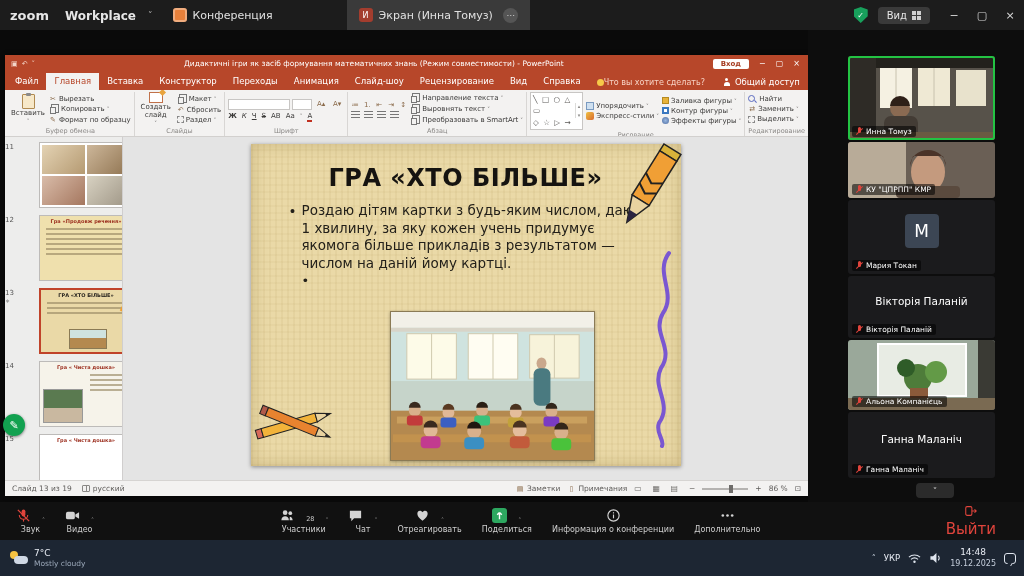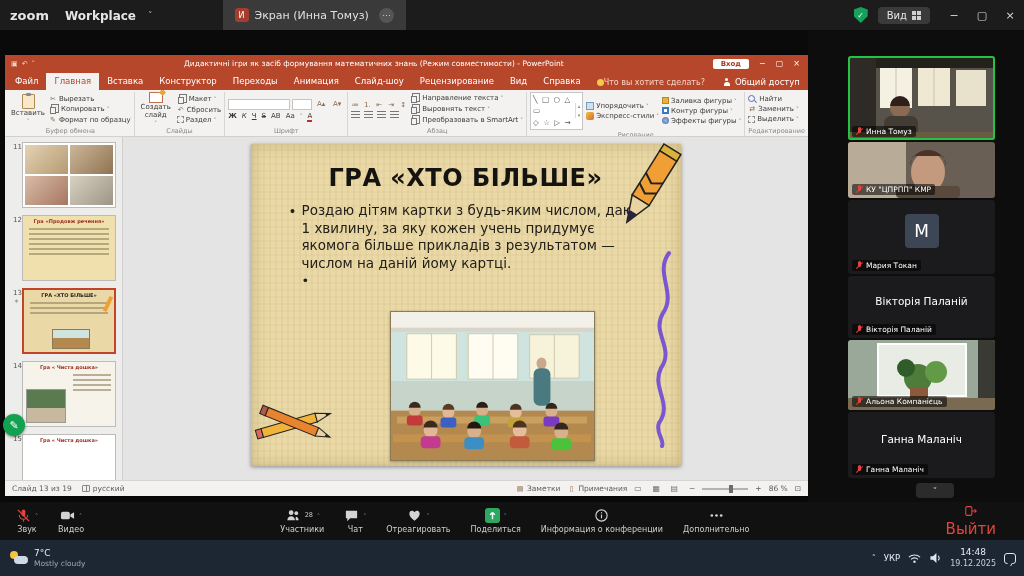--- a/index.html
+++ b/index.html
@@ -73,21 +73,21 @@
 .fx-sq{width:7px;height:7px;background:radial-gradient(circle,#9ab8e0,#4a6aa0);border-radius:50%;flex:none}
 .mag8{position:relative;width:9px;height:8px;flex:none}
 .mag8::before{content:"";position:absolute;left:0;top:0;width:5px;height:5px;border:1px solid #5a6ac0;border-radius:50%}
 .mag8::after{content:"";position:absolute;left:5.5px;top:5.5px;width:3px;height:1px;background:#5a6ac0;transform:rotate(45deg)}
 .sel-sq{width:7px;height:7px;border:1px dashed #888;flex:none}
 
 
 .pbody{flex:1;display:flex;min-height:0;background:#e8e8e8}
 .thumbs{width:118px;background:#ededec;border-right:1px solid #d0cece;padding:5px 3px 0 0;overflow:hidden;position:relative;flex:none}
 .thumb{display:flex;margin-bottom:7px}
-.tnum{width:17px;font-size:7px;color:#555;text-align:right;padding:1px 3px 0 8px;flex:none}
+.tnum{width:34px;font-size:7px;color:#555;padding:1px 3px 0 0;flex:none}
 .tnum .star{display:block;color:#8a8a8a;font-size:6px}
 .tbox{width:94px;height:66px;background:#fff;border:1px solid #bdbbb9;position:relative;overflow:hidden;flex:none}
 .thumb.sel .tbox{border:2px solid #c0432a}
 .ph-grid{position:absolute;inset:2px;display:grid;grid-template-columns:1fr 1fr;grid-template-rows:1fr 1fr;gap:2px}
 .ph-grid i{display:block}
 .ph-grid i:nth-child(1){background:linear-gradient(135deg,#e4d3b4,#b59a72)}
 .ph-grid i:nth-child(2){background:linear-gradient(135deg,#cdb79a,#8f7350)}
 .ph-grid i:nth-child(3){background:linear-gradient(135deg,#d9bca9,#a5775f)}
 .ph-grid i:nth-child(4){background:linear-gradient(135deg,#d8d2c2,#9d9484)}
 .tttl{font-size:5px;font-weight:700;text-align:center;margin-top:3px;color:#9c2f1f;line-height:1.1}
@@ -141,21 +141,21 @@
 .mic-off::after{content:"";position:absolute;left:0;top:4px;width:9px;height:1px;background:#e0443c;transform:rotate(-45deg)}
 .center-name{position:absolute;inset:0 0 12px 0;display:flex;align-items:center;justify-content:center;color:#fff;font-size:10.5px}
 .avatar-sq{position:absolute;left:50%;top:42%;transform:translate(-50%,-50%);width:34px;height:34px;background:#3c4654;border-radius:4px;display:flex;align-items:center;justify-content:center;font-size:17px;color:#fff}
 .panel-pill{width:38px;height:15px;background:#2b2b2b;border-radius:4px;color:#ccc;display:flex;align-items:center;justify-content:center;font-size:9px;align-self:center;margin-top:3px}
 
 
 .ztoolbar{position:absolute;left:0;right:0;top:502px;height:38px;background:#111;display:flex;align-items:center;justify-content:space-between;color:#d8d8d8;z-index:40;padding:0 6px}
 .tbl,.tbc{display:flex;align-items:center;height:100%}
 .tbr{display:flex;align-items:center;height:100%;padding-right:12px}
 .tbitem{display:flex;flex-direction:column;align-items:center;justify-content:center;gap:2px;font-size:8px;padding:0 10px;height:100%;white-space:nowrap}
-.irow{display:flex;align-items:center;gap:4px}
+.irow{display:flex;align-items:flex-end;gap:11px}
 .caret{font-size:6px;color:#9a9a9a;margin-top:-1px}
 .badge{font-size:6.5px;color:#cfcfcf;margin-top:-2px}
 .leave-lbl{color:#e0443c;font-size:15px}
 .tbitem .lbl{color:#cfcfcf}
 
 
 .taskbar{position:absolute;left:0;right:0;bottom:0;height:36px;background:#1d2633;display:flex;align-items:center;color:#e8ecf4;z-index:40}
 .weather{display:flex;align-items:center;gap:6px;padding:0 10px}
 .wicon{width:18px;height:13px;position:relative;flex:none}
 .wicon::before{content:"";position:absolute;left:0;top:0;width:8px;height:8px;border-radius:50%;background:#f5c242}
@@ -188,20 +188,24 @@
 </style>
 </head>
 <body>
 
 <div class="topbar">
   <div class="zlogo">
     <span class="z">zoom</span>
     <span class="w">Workplace</span>
   </div>
   <span class="logo-caret">˅</span>
+  <div class="ztab">
+    <span class="ticon meet"></span>
+    <span>Конференция</span>
+  </div>
   <div class="ztab active">
     <span class="ticon scr">И</span>
     <span>Экран (Инна Томуз)</span>
     <span class="tab-more">⋯</span>
   </div>
   <div class="top-right">
     <span class="shield">✓</span>
     <div class="view-btn">
       <span>Вид</span>
       <span class="grid-ico">

